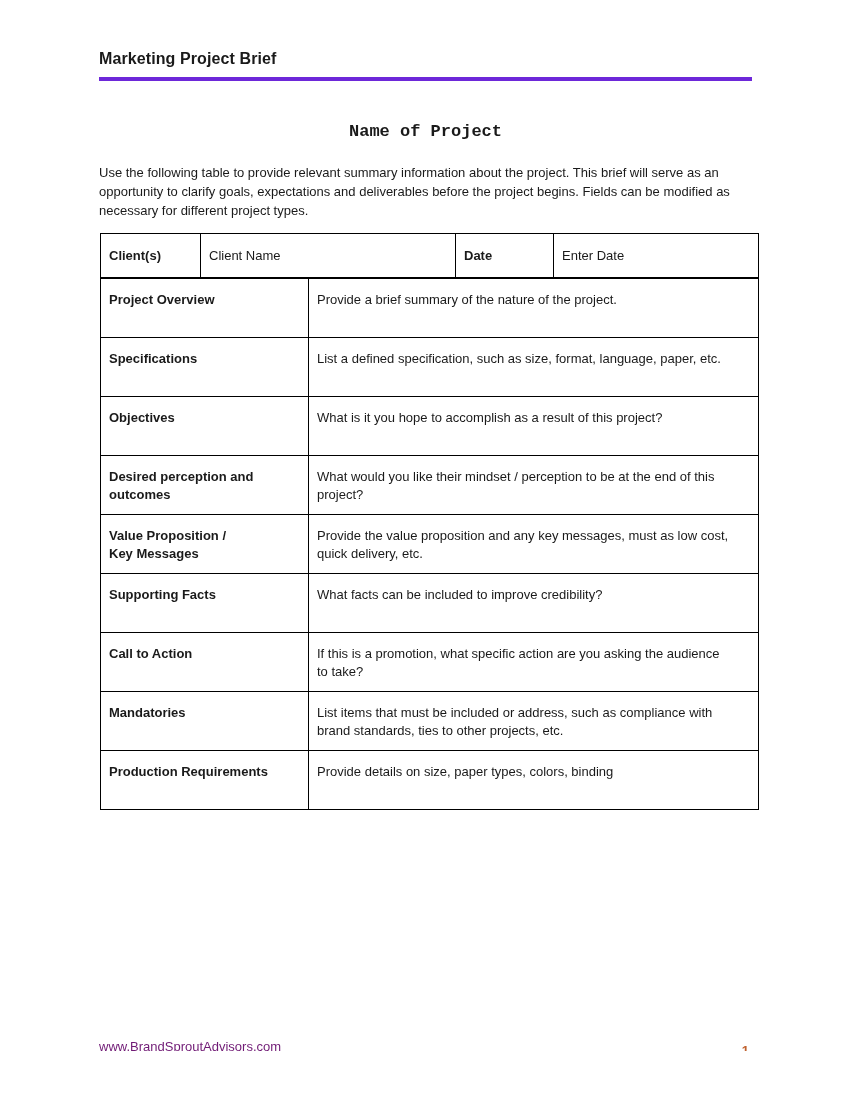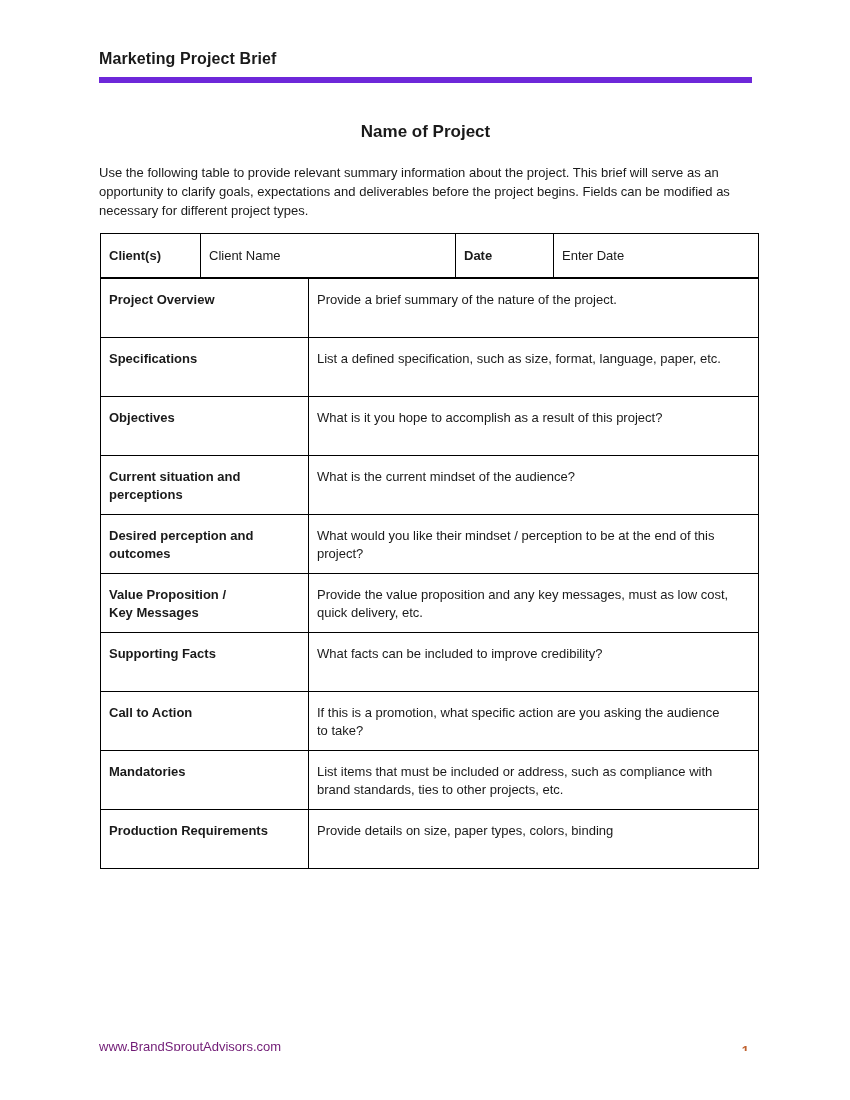--- a/index.html
+++ b/index.html
@@ -11,36 +11,37 @@
     background: #ffffff;
     font-family: "Liberation Sans", sans-serif;
     color: #1a1a1a;
     overflow: hidden;
   }
   .doc-header {
     position: absolute;
     left: 99px;
     top: 50px;
     width: 653px;
-    border-bottom: 6px solid #6d28d9;
+    border-bottom: 4px solid #6d28d9;
     padding-bottom: 9px;
   }
   .doc-header h1 {
     font-size: 16px;
     font-weight: bold;
     letter-spacing: 0.1px;
   }
   .project-title {
     position: absolute;
     left: 99px;
     top: 122px;
     width: 653px;
     text-align: center;
     font-size: 17px;
     font-weight: bold;
+    font-family: Liberation Mono, monospace;
   }
   .intro {
     position: absolute;
     left: 99px;
     top: 163px;
     width: 652px;
     font-size: 13px;
     line-height: 19px;
   }
   .tables {
@@ -146,24 +147,20 @@
         </tr>
         <tr>
           <td class="label-cell">Specifications</td>
           <td class="value-cell">List a defined specification, such as size, format, language, paper, etc.</td>
         </tr>
         <tr>
           <td class="label-cell">Objectives</td>
           <td class="value-cell">What is it you hope to accomplish as a result of this project?</td>
         </tr>
         <tr>
-          <td class="label-cell">Current situation and perceptions</td>
-          <td class="value-cell">What is the current mindset of the audience?</td>
-        </tr>
-        <tr>
           <td class="label-cell">Desired perception and outcomes</td>
           <td class="value-cell">What would you like their mindset / perception to be at the end of this project?</td>
         </tr>
         <tr>
           <td class="label-cell">Value Proposition /
 Key Messages</td>
           <td class="value-cell">Provide the value proposition and any key messages, must as low cost, quick delivery, etc.</td>
         </tr>
         <tr>
           <td class="label-cell">Supporting Facts</td>

